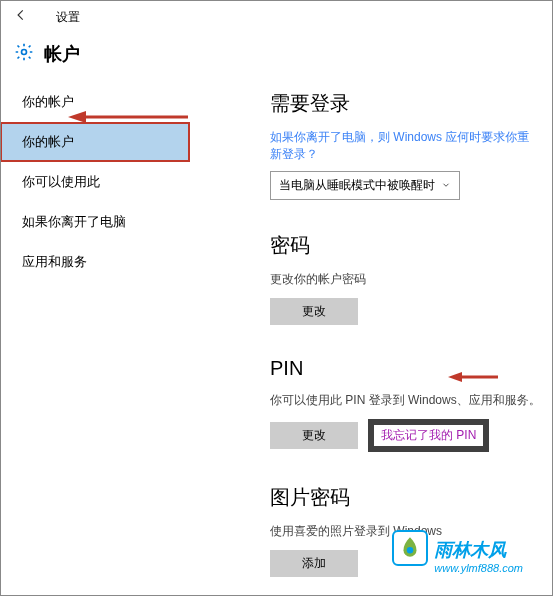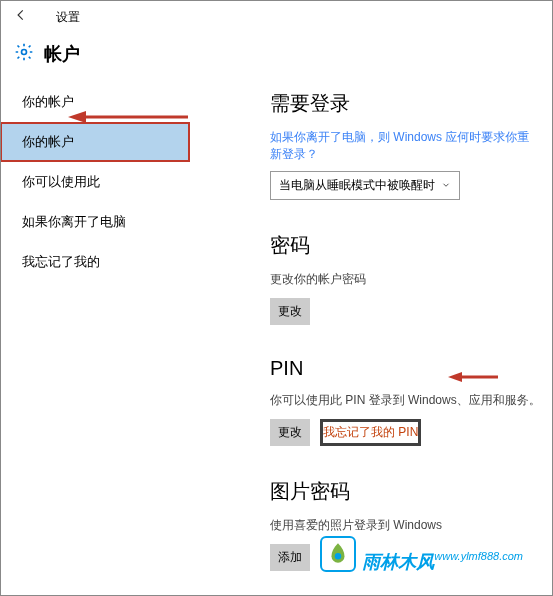--- a/index.html
+++ b/index.html
@@ -13,30 +13,30 @@
     .body { display: flex; }
     .sidebar { width: 190px; }
     .sidebar-item { padding: 11px 22px; font-size: 13px; cursor: pointer; }
     .sidebar-item.selected { background: #b3d3ed; outline: 2px solid #c0392b; outline-offset: -2px; }
     .main { flex: 1; padding: 0 12px 0 80px; }
     .section-title { font-size: 20px; margin-bottom: 12px; margin-top: 8px; }
     .section-desc { font-size: 12px; color: #3b82f6; margin-bottom: 8px; }
     .section-sub { font-size: 12px; color: #444; margin-bottom: 10px; }
     .select-box { display: inline-flex; align-items: center; justify-content: space-between; border: 1px solid #999; padding: 5px 8px; font-size: 12px; width: 190px; cursor: pointer; }
     .select-box svg { width: 10px; height: 10px; }
-    .btn { display: inline-block; background: #ccc; border: none; padding: 5px 8px; font-size: 12px; cursor: pointer; }
-    .link { color: #c2410c; font-size: 12px; cursor: pointer; border: 3px solid #404040; padding: 2px 0; display: inline-block; }
+    .btn { display: inline-block; background: #ccc; border: none; padding: 5px 32px; font-size: 12px; cursor: pointer; }
+    .link { color: #a21caf; font-size: 12px; cursor: pointer; border: 6px solid #404040; padding: 2px 7px; display: inline-block; }
     .pin-row { display: flex; align-items: center; gap: 10px; }
     .section { margin-bottom: 32px; }
     .arrow-red { position: absolute; }
     .arrow1 { top: 107px; left: 68px; }
     .arrow2 { top: 369px; left: 448px; }
     .watermark { position: absolute; bottom: 22px; right: 30px; display: flex; align-items: center; gap: 6px; }
     .wm-icon { width: 36px; height: 36px; border: 2px solid #00a0e9; border-radius: 6px; display: flex; align-items: center; justify-content: center; background: #fff; }
-    .wm-text { display: flex; flex-direction: row; margin-top: 16px; }
+    .wm-text { display: flex; flex-direction: column; margin-top: 16px; }
     .wm-cn { font-size: 18px; color: #00a0e9; font-style: italic; font-weight: bold; }
     .wm-url { font-size: 11px; color: #00a0e9; font-style: italic; font-weight: normal; }
     .border { position: absolute; inset: 0; border: 1px solid #888; pointer-events: none; }
   </style>
 </head>
 <body>
 
 <div class="titlebar">
   <span>
     <svg viewBox="0 0 24 24" fill="none" stroke="#333" stroke-width="2">
@@ -55,21 +55,21 @@
   </span>
   <span class="header-text">帐户</span>
 </div>
 
 <div class="body">
   <div class="sidebar">
     <div class="sidebar-item"><span>你的帐户</span></div>
     <div class="sidebar-item selected"><span>你的帐户</span></div>
     <div class="sidebar-item"><span>你可以使用此</span></div>
     <div class="sidebar-item"><span>如果你离开了电脑</span></div>
-    <div class="sidebar-item"><span>我忘记了我的</span></div>
+    <div class="sidebar-item"><span>应用和服务</span></div>
   </div>
 
   <div class="main">
     <div class="section">
       <div class="section-title">需要登录</div>
       <div class="section-desc">如果你离开了电脑，则 Windows 应何时要求你重新登录？</div>
       <div class="select-box">
         <span>当电脑从睡眠模式中被唤醒时</span>
         <span><svg viewBox="0 0 24 24" fill="none" stroke="#333" stroke-width="2">
               <path d="M6 9l6 6 6-6"></path>

